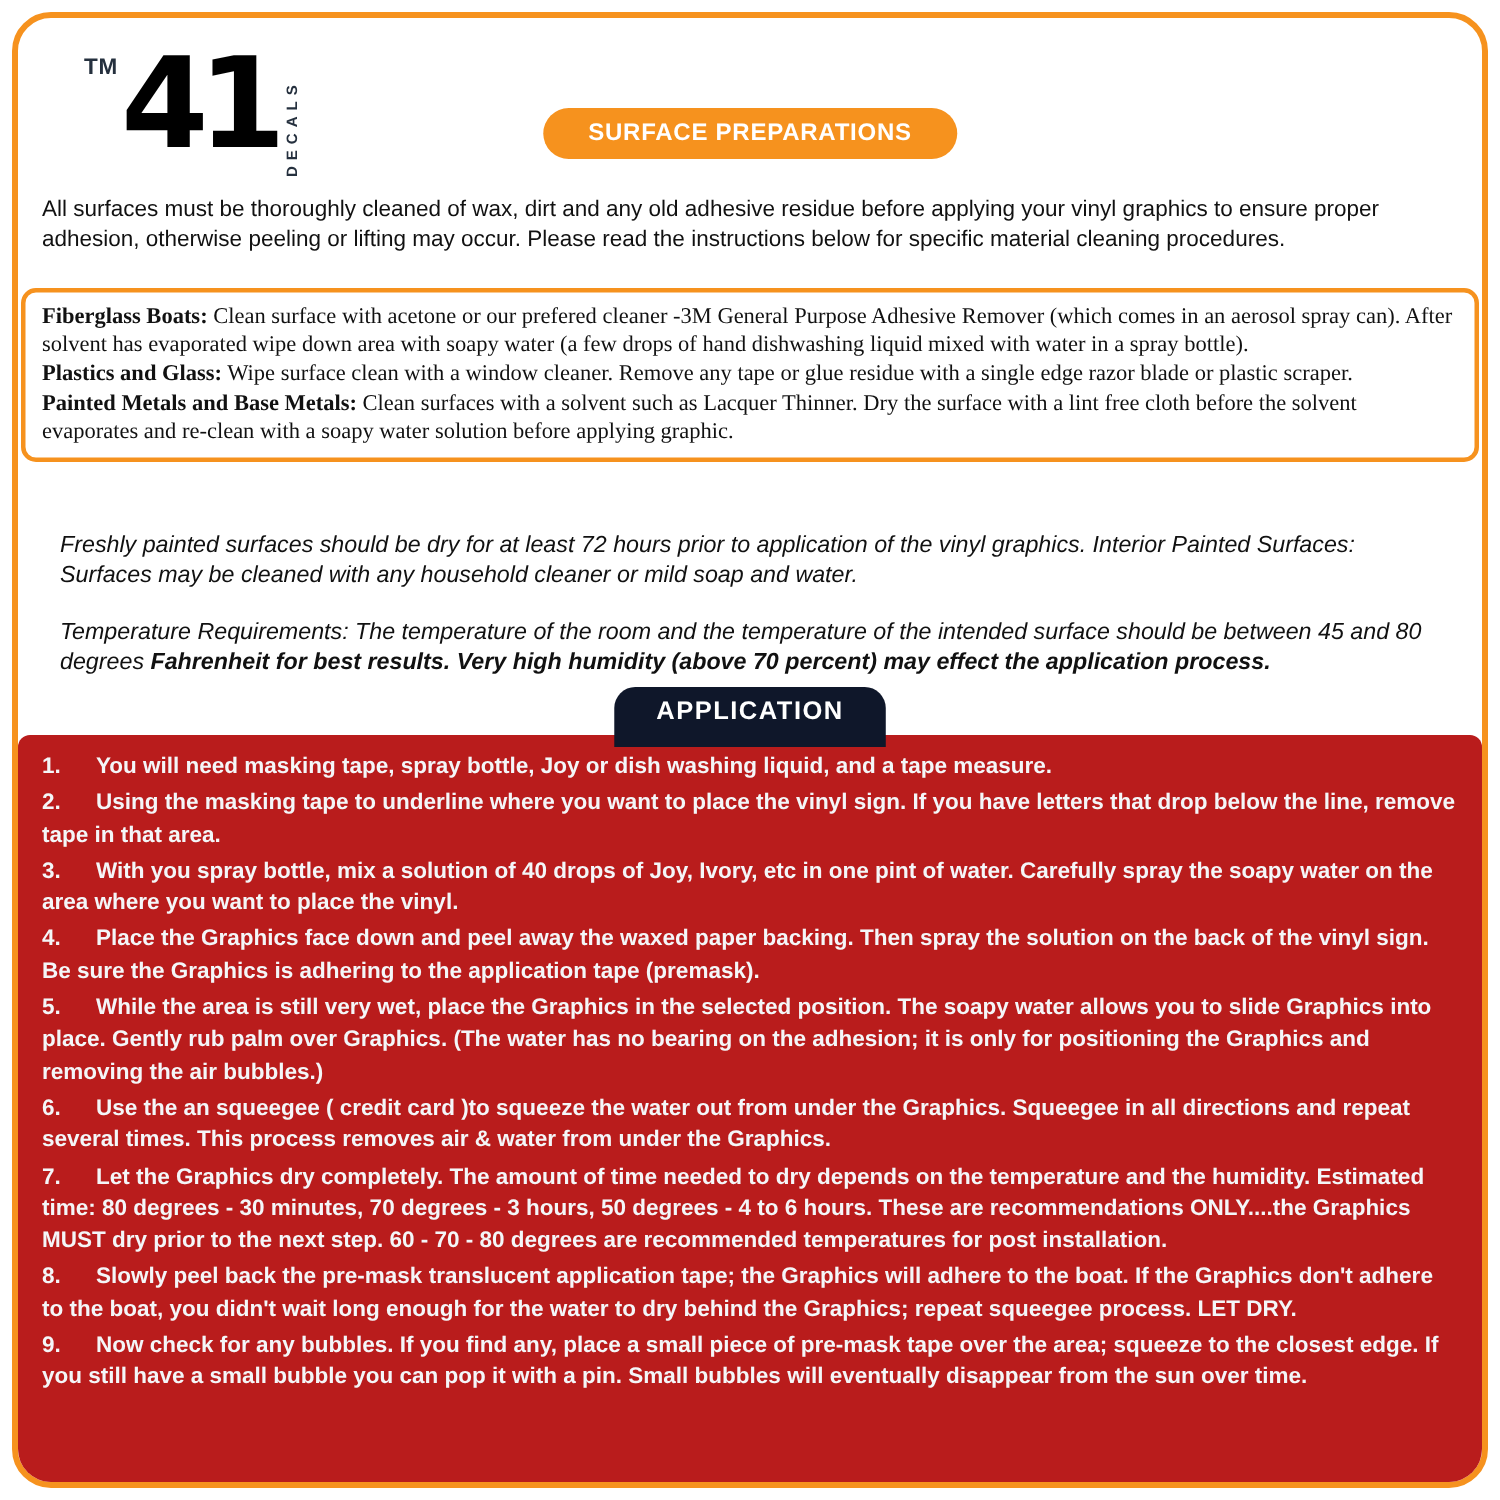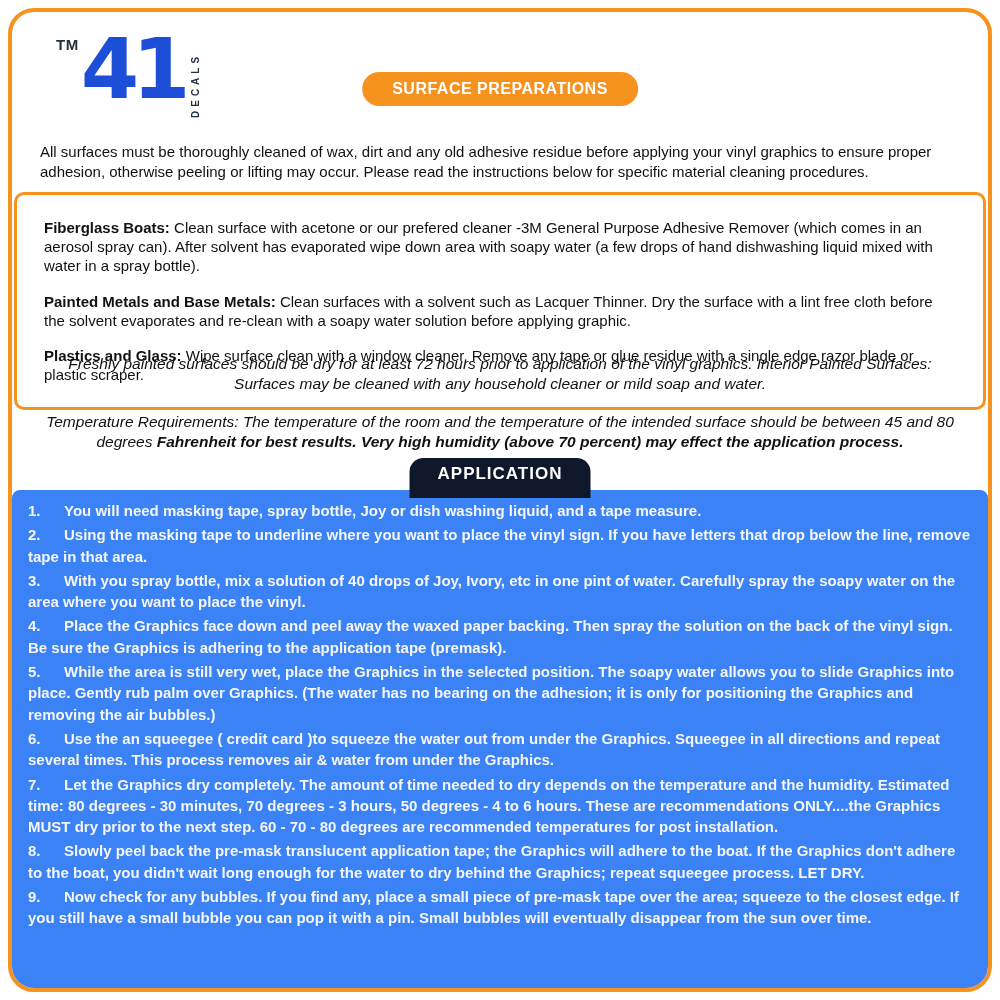--- a/index.html
+++ b/index.html
@@ -10,59 +10,59 @@
   }
   .page{
     position:absolute;inset:8px;
     border:4px solid #F6921E;border-radius:26px;
     overflow:hidden;background:#fff;
   }
   
   .logo{position:absolute;left:44px;top:18px;display:flex;align-items:flex-start;}
   .logo .tm{font-size:15px;font-weight:700;color:#25303E;letter-spacing:.5px;margin-top:6px;margin-right:2px;}
   .logo .numerals{
-    font-size:84px;line-height:.95;font-weight:800;color:#1d4ed8;
+    font-size:84px;line-height:.95;font-weight:800;color:#000000;
     letter-spacing:-7px;font-family:"DejaVu Sans","Liberation Sans",sans-serif;
   }
   .logo .vertical{
     writing-mode:vertical-rl;transform:rotate(180deg);
     font-size:10px;font-weight:700;color:#25303E;letter-spacing:4px;
     margin-left:6px;margin-top:4px;height:84px;text-align:left;
   }
   
   .pill{
     position:absolute;top:60px;left:50%;transform:translateX(-50%);
     background:#F6921E;color:#fff;font-weight:700;font-size:16px;
     letter-spacing:.5px;padding:8px 30px;border-radius:24px;white-space:nowrap;
   }
   
-  .intro{position:absolute;top:118px;left:16px;right:16px;font-size:15px;line-height:1.32;margin:12px;}
+  .intro{position:absolute;top:118px;left:16px;right:16px;font-size:15px;line-height:1.32;margin:0;}
   
   .materials-box{
     position:absolute;top:180px;left:2px;right:2px;
     border:3px solid #F6921E;border-radius:10px;padding:7px 11px;
     font-size:15px;line-height:1.28;background:#fff;
   }
-  .material{margin:16px;}
+  .material{margin:0;font-family:Liberation Serif, serif;}
   .mlabel{font-weight:700;}
   
-  .note{position:absolute;left:28px;right:28px;font-style:italic;font-size:15.5px;line-height:1.3;text-align:center;margin:0;}
+  .note{position:absolute;left:28px;right:28px;font-style:italic;font-size:15.5px;line-height:1.3;text-align:left;margin:0;}
   .note1{top:342px;}
   .note2{top:400px;}
   .note2 .bold{font-weight:700;}
   
   .tab{
     position:absolute;top:446px;left:50%;transform:translateX(-50%);
     background:#0f172a;color:#fff;font-weight:700;font-size:17px;
     letter-spacing:1px;padding:6px 28px 14px 28px;border-radius:14px 14px 0 0;
     z-index:2;white-space:nowrap;
   }
   .dark-box{
     position:absolute;top:478px;left:0;right:0;bottom:0;
-    background:#3b82f6;border-radius:8px 8px 20px 20px;
+    background:#b91c1c;border-radius:8px 8px 20px 20px;
     padding:10px 16px 6px 16px;z-index:1;overflow:hidden;
   }
   .step{margin:0 0 3px 0;color:#f4f6f8;font-weight:700;font-size:15px;line-height:1.42;}
   .step-num{display:inline-block;width:36px;}
 </style>
 </head>
 <body>
 
 <div class="page">
 
@@ -72,23 +72,23 @@
     <span class="vertical">DECALS</span>
   </div>
 
   <div class="pill">SURFACE PREPARATIONS</div>
 
   <p class="intro">All surfaces must be thoroughly cleaned of wax, dirt and any old adhesive residue before applying your vinyl graphics to ensure proper adhesion, otherwise peeling or lifting may occur. Please read the instructions below for specific material cleaning procedures.</p>
 
   <div class="materials-box" id="materials-box">
   <p class="material"><b class="mlabel">Fiberglass Boats:</b><span class="mtext"> Clean surface with acetone or our prefered cleaner -3M General Purpose Adhesive Remover (which comes in an aerosol spray can). After solvent has evaporated wipe down area with soapy water (a few drops of hand dishwashing liquid mixed with water in a spray bottle).</span></p>
 
+  <p class="material"><b class="mlabel">Plastics and Glass:</b><span class="mtext"> Wipe surface clean with a window cleaner. Remove any tape or glue residue with a single edge razor blade or plastic scraper.</span></p>
+
   <p class="material"><b class="mlabel">Painted Metals and Base Metals:</b><span class="mtext"> Clean surfaces with a solvent such as Lacquer Thinner. Dry the surface with a lint free cloth before the solvent evaporates and re-clean with a soapy water solution before applying graphic.</span></p>
-
-  <p class="material"><b class="mlabel">Plastics and Glass:</b><span class="mtext"> Wipe surface clean with a window cleaner. Remove any tape or glue residue with a single edge razor blade or plastic scraper.</span></p>
 </div>
 
   <p class="note note1">Freshly painted surfaces should be dry for at least 72 hours prior to application of the vinyl graphics. Interior Painted Surfaces: Surfaces may be cleaned with any household cleaner or mild soap and water.</p>
   <p class="note note2"><span>Temperature Requirements: The temperature of the room and the temperature of the intended surface should be between 45 and 80 degrees</span><span class="bold"> Fahrenheit for best results. Very high humidity (above 70 percent) may effect the application process.</span></p>
 
   <div class="tab">APPLICATION</div>
   <div class="dark-box" id="steps">
   <p class="step"><span class="step-num">1.</span><span class="step-text">You will need masking tape, spray bottle, Joy or dish washing liquid, and a tape measure.</span></p>
 
   <p class="step"><span class="step-num">2.</span><span class="step-text">Using the masking tape to underline where you want to place the vinyl sign. If you have letters that drop below the line, remove tape in that area.</span></p>

